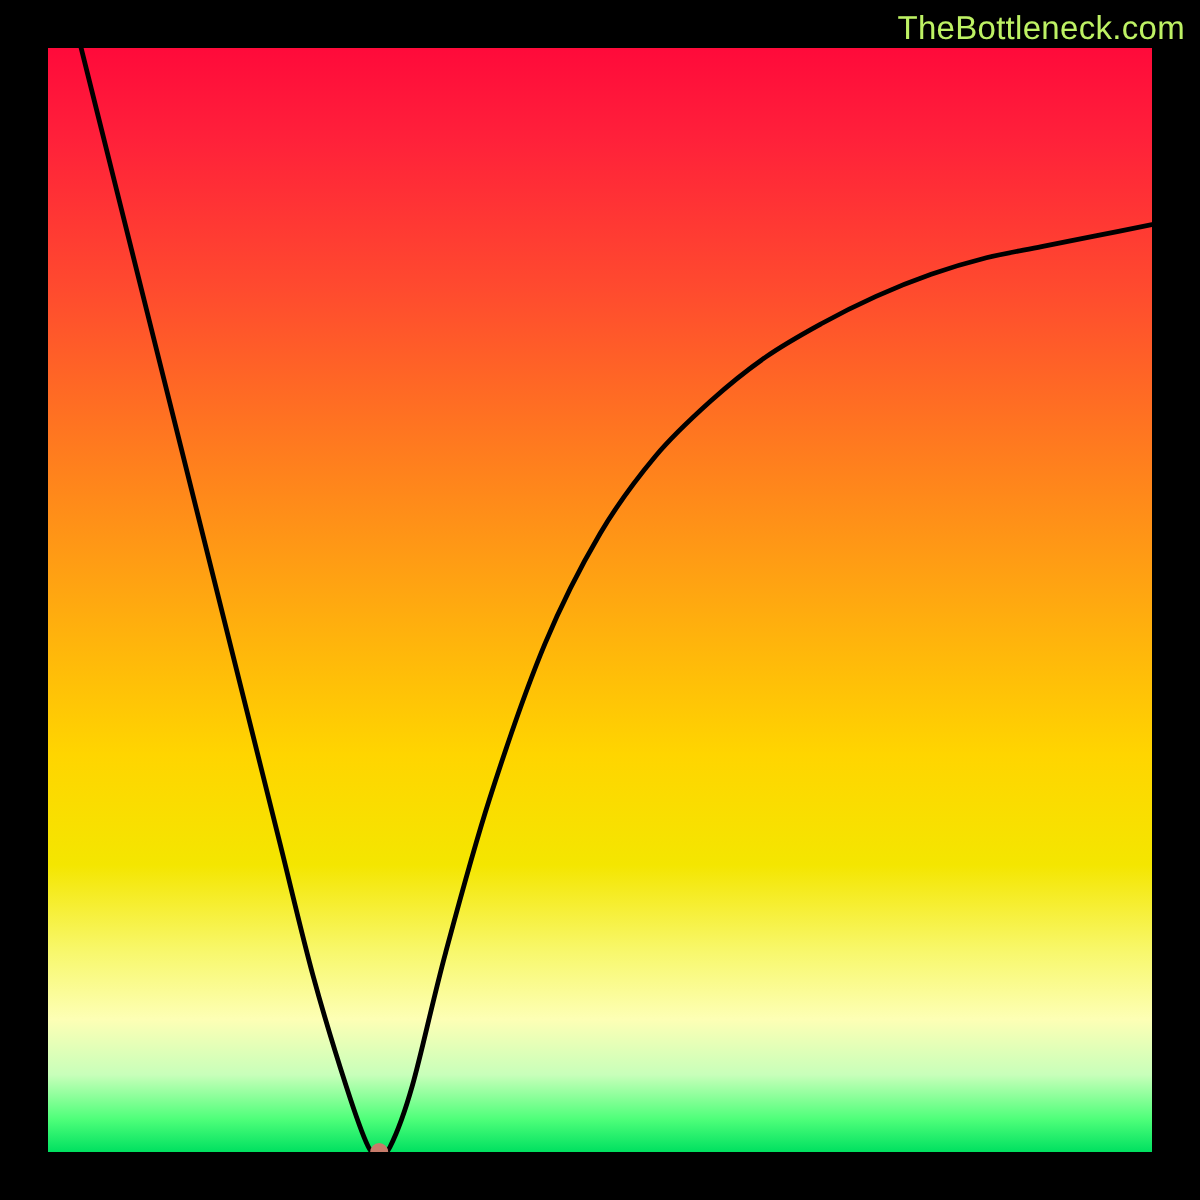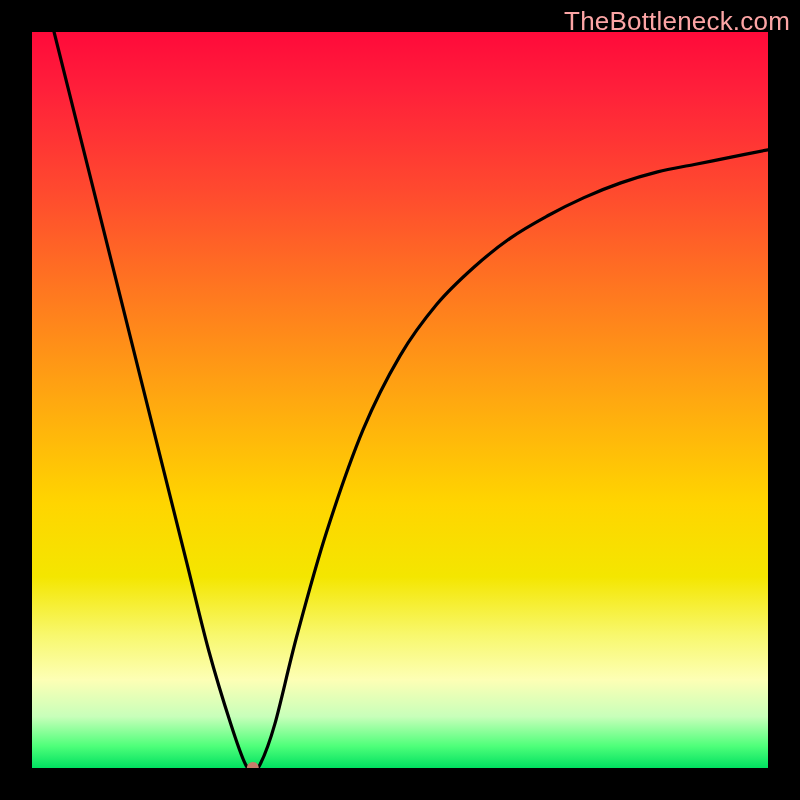--- a/index.html
+++ b/index.html
@@ -52,22 +52,22 @@
     position: absolute;
     left: 0;
     top: 0;
     width: 736px;
     height: 736px;
   }
   .watermark {
     position: absolute;
     top: 6px;
     right: 10px;
-    color: #fca5a5;
-    font-size: 26px;
+    color: #bef264;
+    font-size: 22px;
     letter-spacing: 0.2px;
     user-select: none;
   }
 </style>
 </head>
 <body>
 
 <div class="frame">
   <div class="watermark">TheBottleneck.com</div>
 

